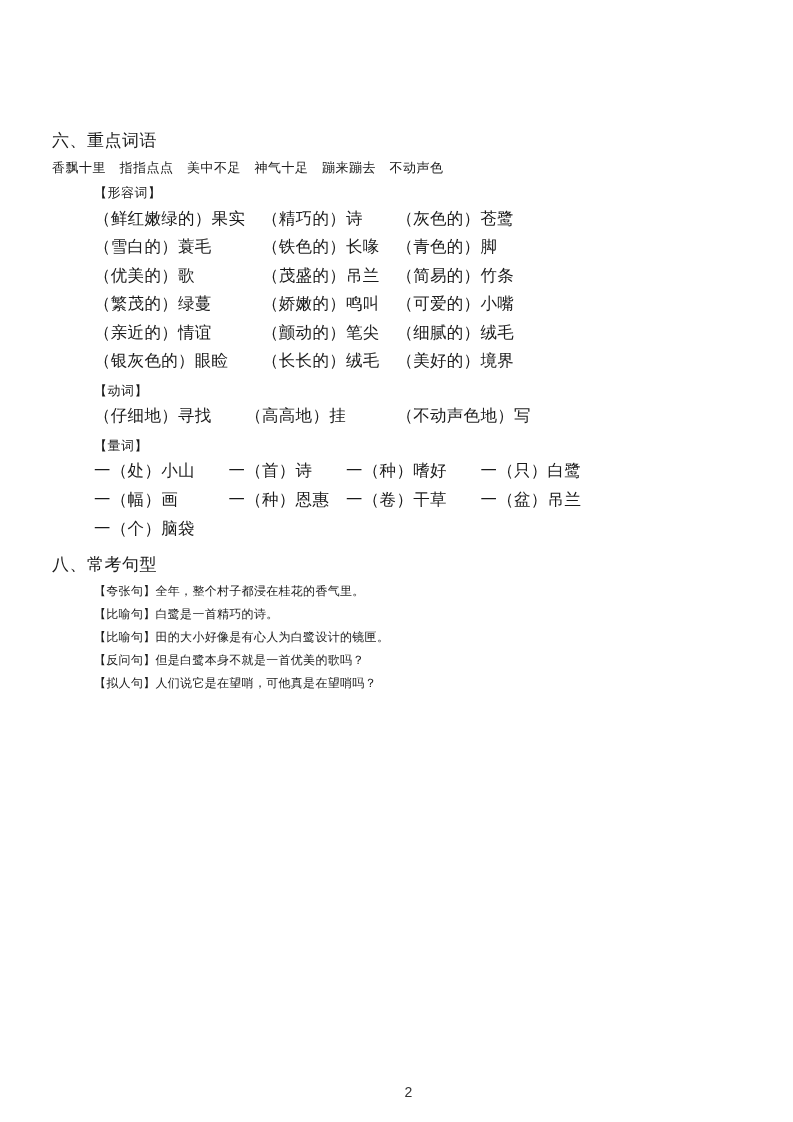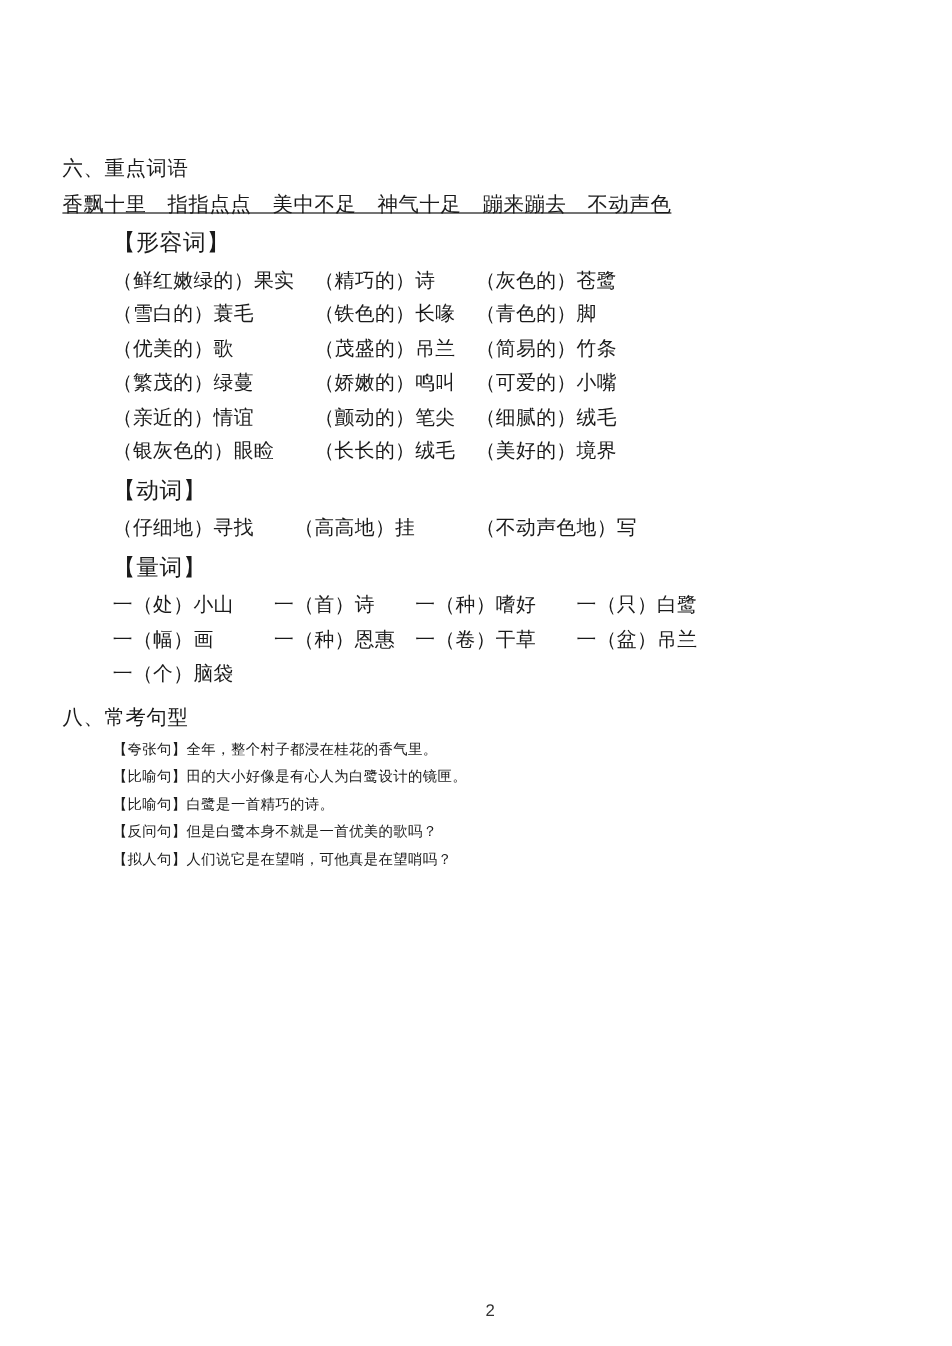--- a/index.html
+++ b/index.html
@@ -24,28 +24,27 @@
     margin-left: 12px;
   }
   .section-heading {
     font-size: 17px;
     line-height: 1.5;
     margin: 0 0 4px 0;
     padding-left: 0px;
     letter-spacing: 0.5px;
   }
   .plain-line {
-    font-size: 17px;
+    font-size: 13px;
     line-height: 1.5;
     margin: 0 0 6px 0;
     letter-spacing: 0.5px;
-    text-decoration: underline;
   }
   .sub-heading {
-    font-size: 19px;
+    font-size: 13px;
     line-height: 1.5;
     margin: 0 0 3px 0;
     padding-left: 42px;
     letter-spacing: 0.5px;
   }
   .indent-line {
     font-size: 16.5px;
     line-height: 1.55;
     margin: 0 0 3px 0;
     padding-left: 42px;
@@ -98,19 +97,19 @@
 
   <div class="sub-heading">【量词】</div>
   <div class="indent-line">一（处）小山　　一（首）诗　　一（种）嗜好　　一（只）白鹭</div>
   <div class="indent-line">一（幅）画　　　一（种）恩惠　一（卷）干草　　一（盆）吊兰</div>
   <div class="indent-line">一（个）脑袋</div>
 
   <div class="gap-md"></div>
 
   <div class="section-heading">八、常考句型</div>
   <div class="sentence-line">【夸张句】全年，整个村子都浸在桂花的香气里。</div>
+  <div class="sentence-line">【比喻句】白鹭是一首精巧的诗。</div>
   <div class="sentence-line">【比喻句】田的大小好像是有心人为白鹭设计的镜匣。</div>
-  <div class="sentence-line">【比喻句】白鹭是一首精巧的诗。</div>
   <div class="sentence-line">【反问句】但是白鹭本身不就是一首优美的歌吗？</div>
   <div class="sentence-line">【拟人句】人们说它是在望哨，可他真是在望哨吗？</div>
 
   <div class="page-number">2</div>
 </div>
 
 </body></html>

